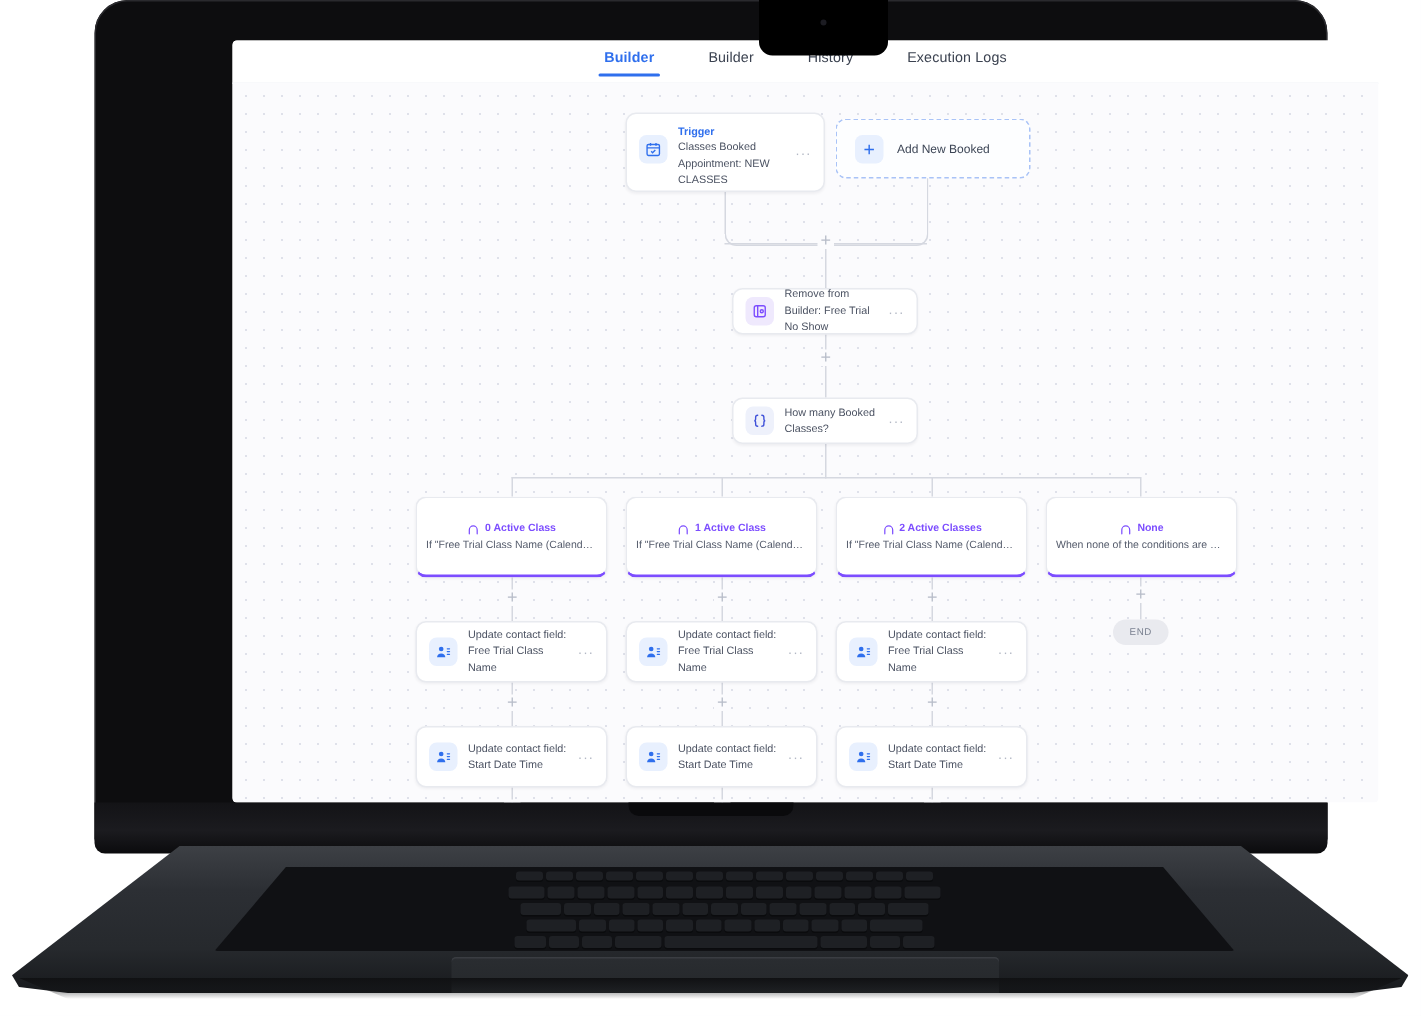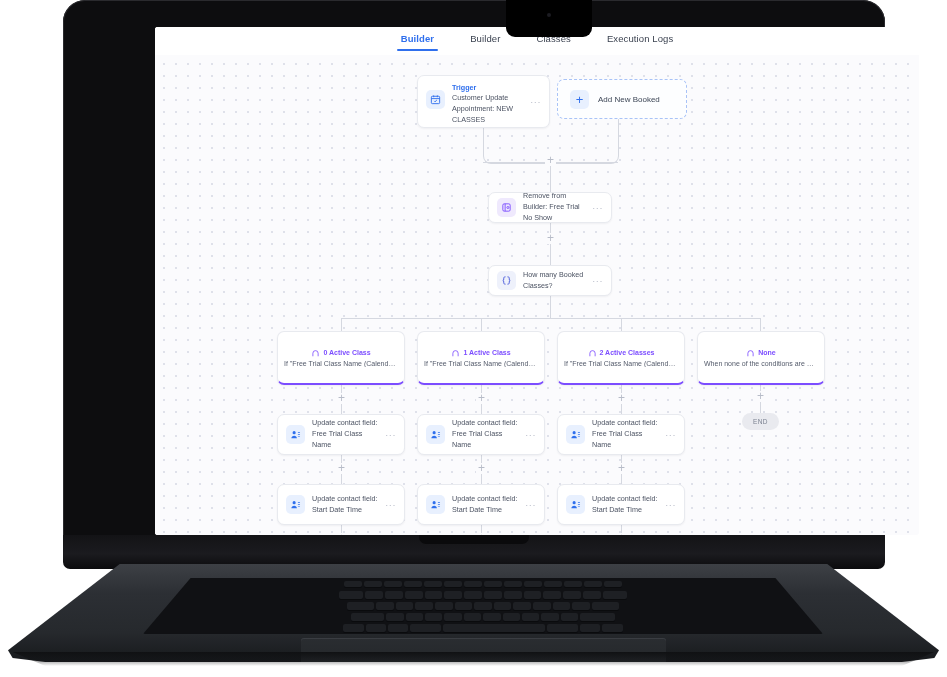--- a/index.html
+++ b/index.html
@@ -163,21 +163,21 @@
 <div class="scene">
 
   <div class="lid">
     <div class="lid-inner">
 
       <div class="app">
 
         <div class="tabbar">
           <div class="tab active">Builder</div>
           <div class="tab">Builder</div>
-          <div class="tab">Classes</div>
+          <div class="tab">History</div>
           <div class="tab">Execution Logs</div>
         </div>
 
         <div class="canvas">
           <div class="stage">
 
             <div class="ln lnv" style="left:328px;top:73px;width:1px;height:28px;"></div>
             <div class="elbow" style="left:328px;top:94px;width:68px;height:14px;border-left-width:1px;border-bottom-width:1px;border-bottom-left-radius:8px;background:none;"></div>
             <div class="elbow" style="left:395px;top:54px;width:68px;height:54px;border-right-width:1px;border-bottom-width:1px;border-bottom-right-radius:8px;background:none;"></div>
             <div class="ln lnh" style="left:328px;top:107px;width:135px;height:1px;"></div>
@@ -222,21 +222,21 @@
 
             <div class="card" style="left:262px;top:20px;width:133px;height:53px;align-items:flex-start;">
               <div class="ico ico-blue" style="margin-top:7px;">
                 <svg width="11" height="11" viewBox="0 0 24 24" fill="none" stroke="#2f6fed" stroke-width="2">
                   <rect x="3" y="5" width="18" height="16" rx="2"></rect>
                   <path d="M3 10h18M8 3v4M16 3v4M9 15l2 2 4-4"></path>
                 </svg>
               </div>
               <div class="ctext">
                 <div class="ctitle">Trigger</div>
-                <div class="cbody">Customer Update Appointment: NEW CLASSES</div>
+                <div class="cbody">Classes Booked Appointment: NEW CLASSES</div>
               </div>
               <div class="dots" style="align-self:center;">···</div>
             </div>
 
             <div class="addtrigger" style="left:402px;top:24px;width:130px;height:40px;">
               <div class="add-ico">+</div>
               <div class="add-lbl">Add New Booked</div>
             </div>
 
             <div class="card" style="left:333px;top:137px;width:124px;height:31px;">

